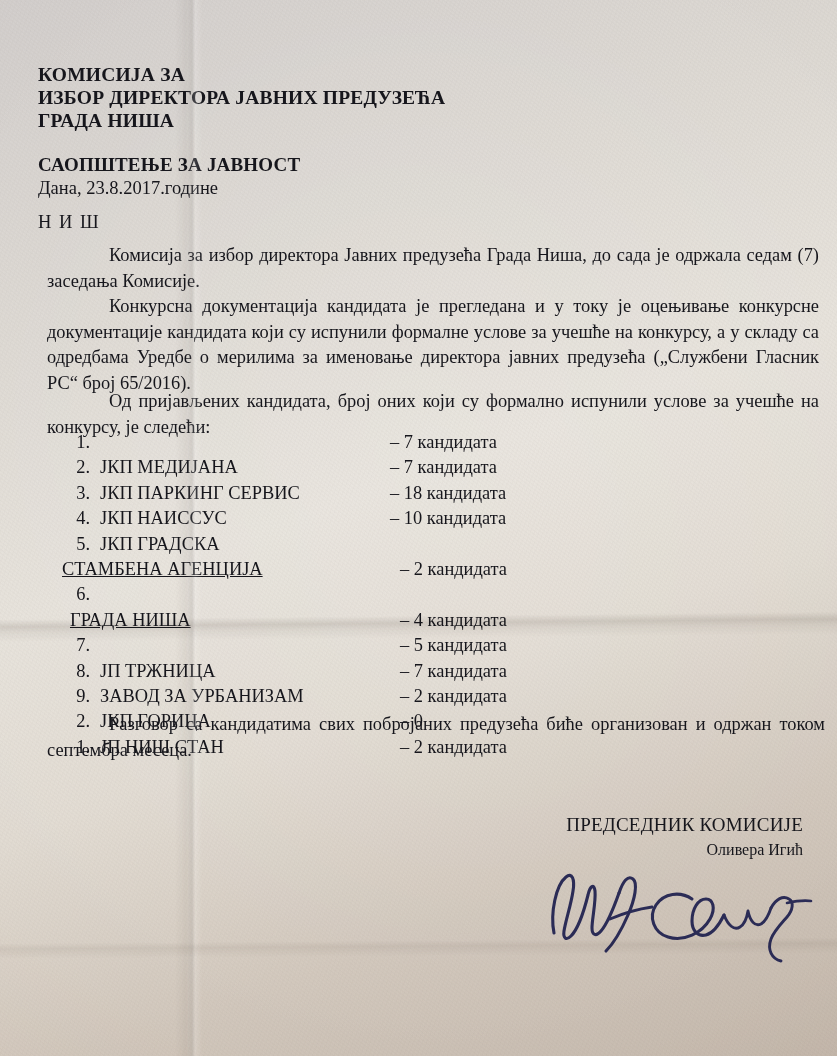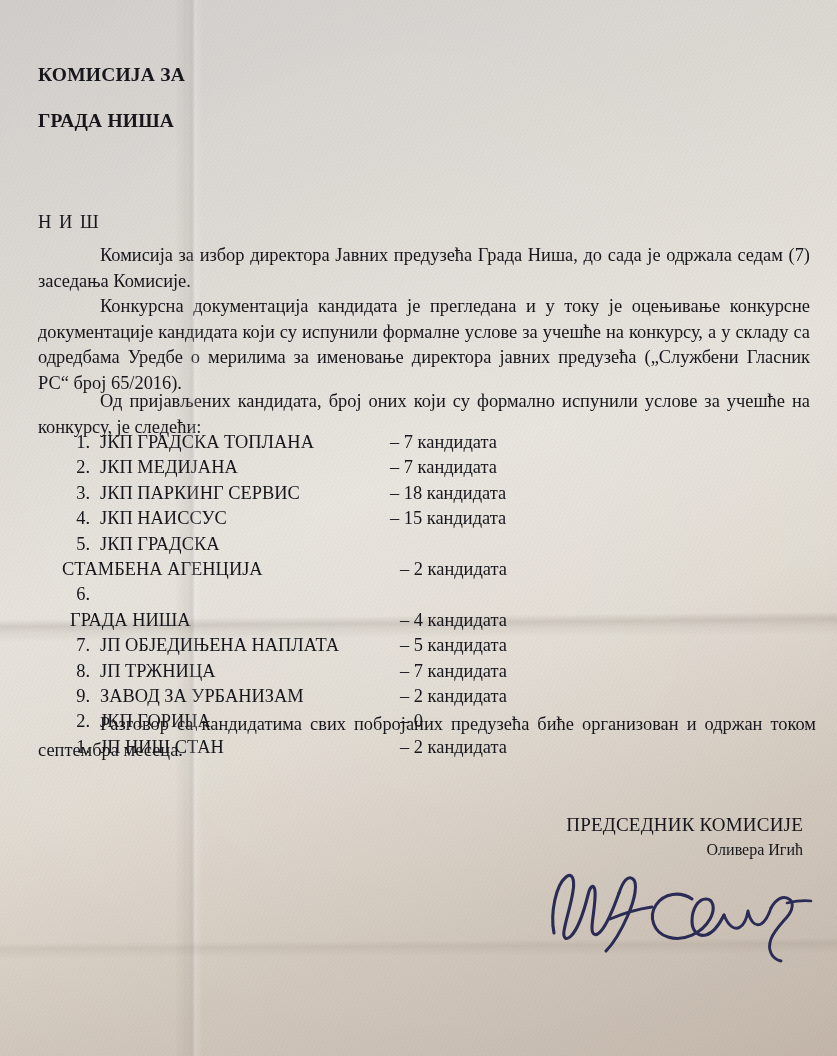--- a/index.html
+++ b/index.html
@@ -135,21 +135,21 @@
     position: absolute;
     left: 38px;
     top: 212px;
     font-size: 18.5px;
     letter-spacing: 1.5px;
     white-space: nowrap;
   }
 
   .para {
     position: absolute;
-    left: 38px;
+    left: 47px;
     width: 772px;
     font-size: 18.4px;
     line-height: 25.6px;
     text-align: justify;
     text-indent: 62px;
     -webkit-hyphens: none;
     hyphens: none;
   }
   #para1 { top: 243px; }
   #para2 { top: 294px; }
@@ -176,20 +176,21 @@
     width: 52px;
     text-align: right;
   }
   .li .nm {
     position: absolute;
     left: 62px;
   }
   .li .cont {
     position: absolute;
     left: 24px;
+    text-decoration: underline;
   }
   .li .cont.indent2 {
     left: 32px;
   }
   .li .cnt {
     position: absolute;
     left: 352px;
     text-align: right;
   }
   .li .cnt.shift {
@@ -228,67 +229,68 @@
   }
 </style>
 </head>
 <body>
 
 <div id="page">
 
   <div class="doc">
 
     <div class="hdr" id="hdr1">КОМИСИЈА ЗА</div>
+    <div class="hdr" id="hdr2">ИЗБОР ДИРЕКТОРА ЈАВНИХ ПРЕДУЗЕЋА</div>
     <div class="hdr" id="hdr3">ГРАДА НИША</div>
 
+    <div id="subj">САОПШТЕЊЕ ЗА ЈАВНОСТ</div>
+    <div id="dateline">Дана, 23.8.2017.године</div>
     <div id="cityline">Н И Ш</div>
 
     <div class="para" id="para1">Комисија за избор директора Јавних предузећа Града Ниша, до сада је одржала седам (7) заседања Комисије.</div>
     <div class="para" id="para2">Конкурсна документација кандидата је прегледана и у току је оцењивање конкурсне документације кандидата који су испунили формалне услове за учешће на конкурсу, а у складу са одредбама Уредбе о мерилима за именовање директора јавних предузећа („Службени Гласник РС“ број 65/2016).</div>
     <div class="para" id="para3">Од пријављених кандидата, број оних који су формално испунили услове за учешће на конкурсу, је следећи:</div>
 
     <div id="list">
         <div class="li">
           <span class="num">1.</span>
-          <span class="nm">ЈКП ГРАДСКА ТОПЛАНА</span>
           <span class="cnt">– 7 кандидата</span>
         </div>
         <div class="li">
           <span class="num">2.</span>
           <span class="nm">ЈКП МЕДИЈАНА</span>
           <span class="cnt">– 7 кандидата</span>
         </div>
         <div class="li">
           <span class="num">3.</span>
           <span class="nm">ЈКП ПАРКИНГ СЕРВИС</span>
           <span class="cnt">– 18 кандидата</span>
         </div>
         <div class="li">
           <span class="num">4.</span>
           <span class="nm">ЈКП НАИССУС</span>
-          <span class="cnt">– 15 кандидата</span>
+          <span class="cnt">– 10 кандидата</span>
         </div>
         <div class="li">
           <span class="num">5.</span>
           <span class="nm">ЈКП ГРАДСКА</span>
         </div>
         <div class="li">
           <span class="cont">СТАМБЕНА АГЕНЦИЈА</span>
           <span class="cnt shift">– 2 кандидата</span>
         </div>
         <div class="li">
           <span class="num">6.</span>
         </div>
         <div class="li">
           <span class="cont indent2">ГРАДА НИША</span>
           <span class="cnt shift">– 4 кандидата</span>
         </div>
         <div class="li">
           <span class="num">7.</span>
-          <span class="nm">ЈП ОБЈЕДИЊЕНА НАПЛАТА</span>
           <span class="cnt shift">– 5 кандидата</span>
         </div>
         <div class="li">
           <span class="num">8.</span>
           <span class="nm">ЈП ТРЖНИЦА</span>
           <span class="cnt shift">– 7 кандидата</span>
         </div>
         <div class="li">
           <span class="num">9.</span>
           <span class="nm">ЗАВОД ЗА УРБАНИЗАМ</span>

